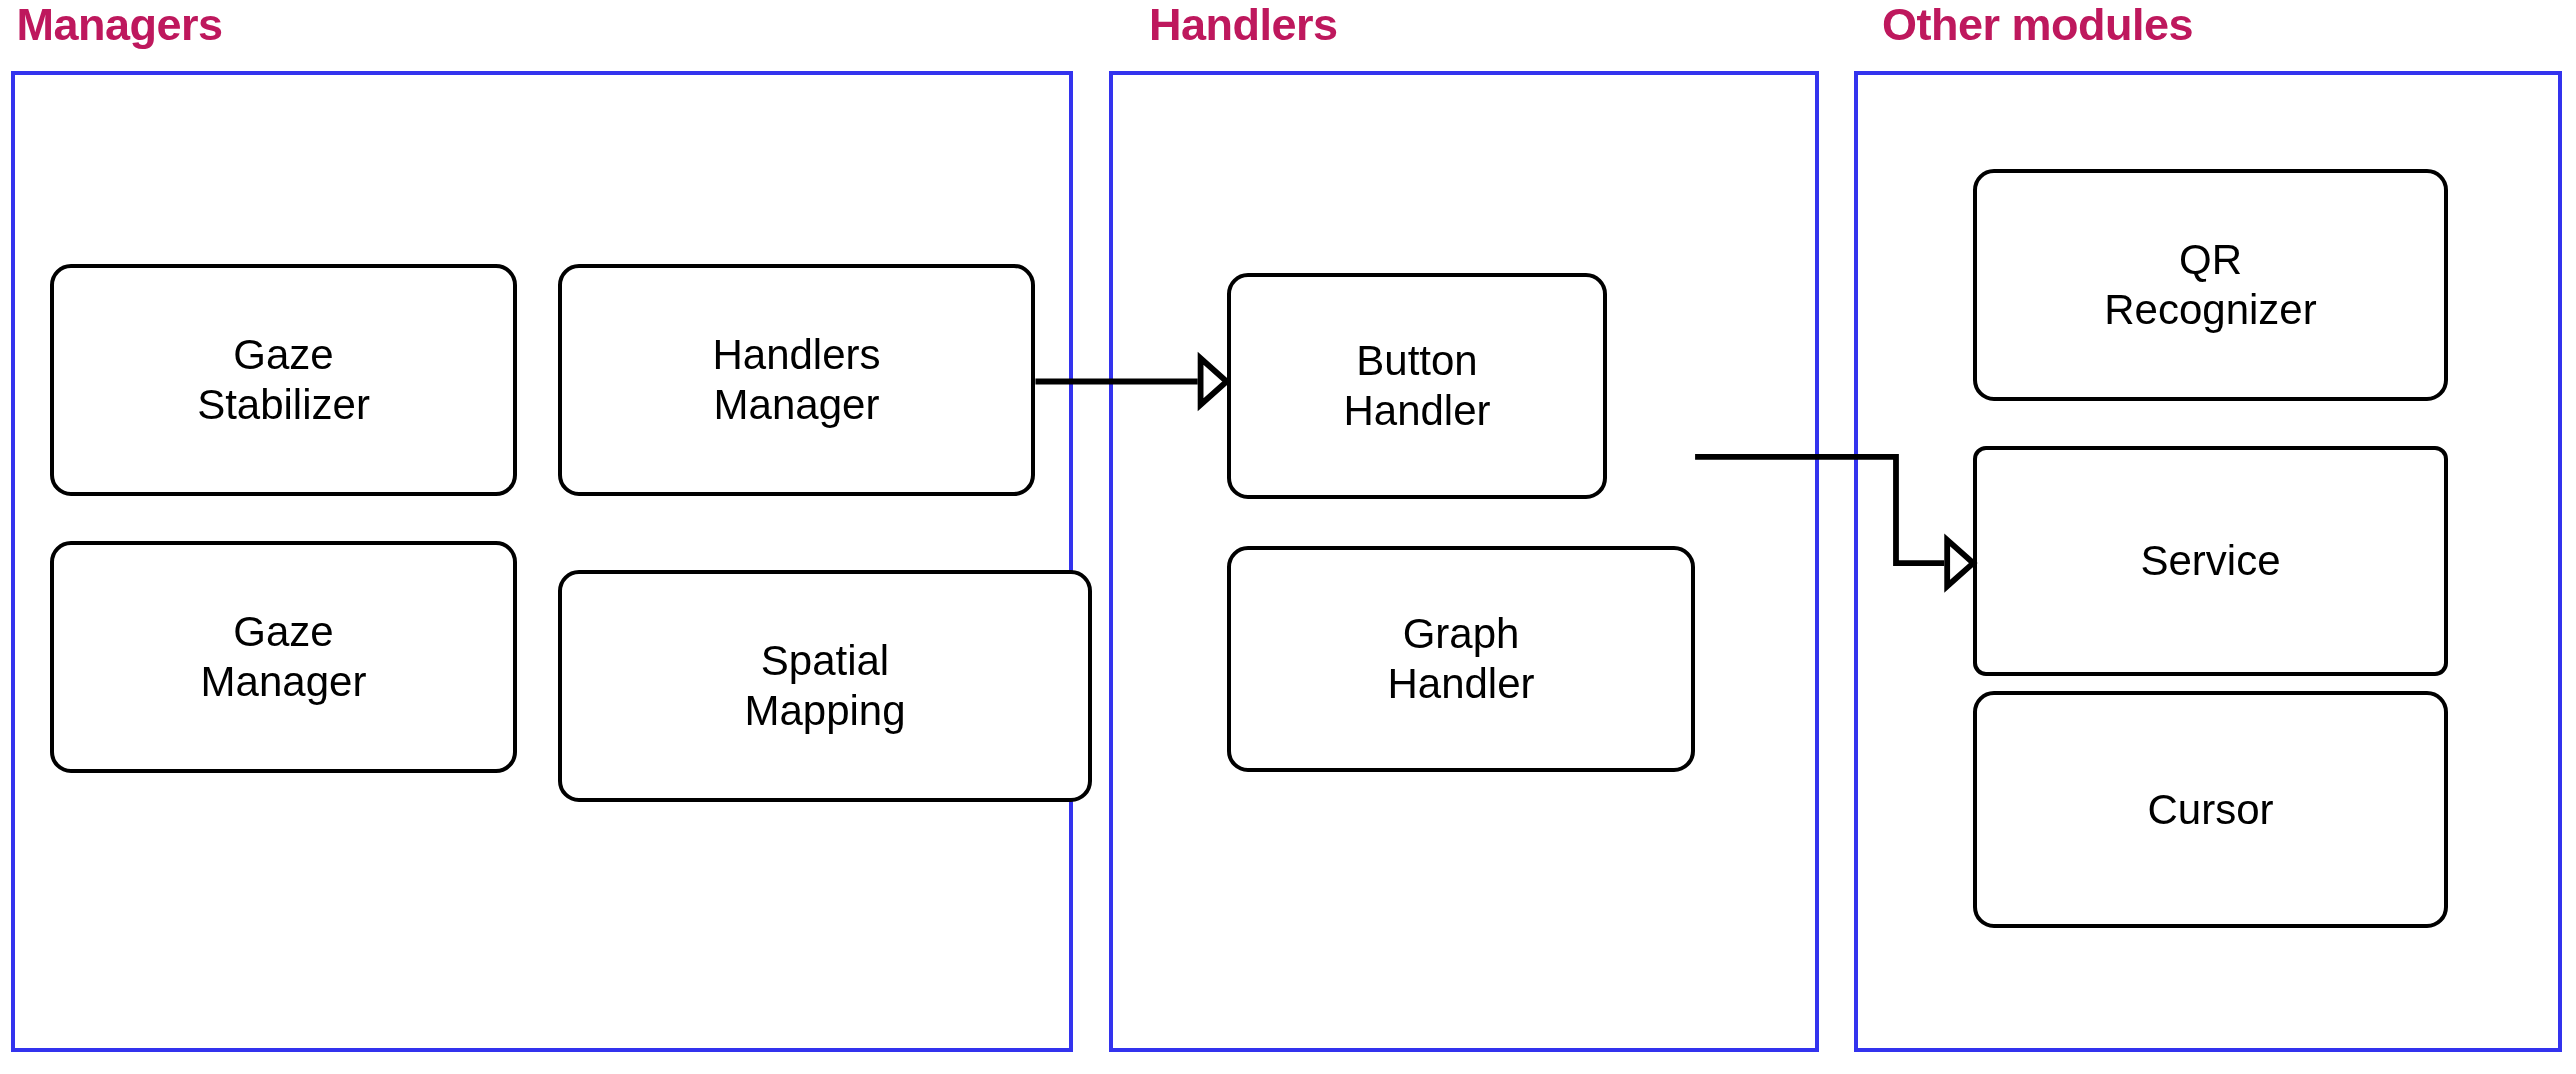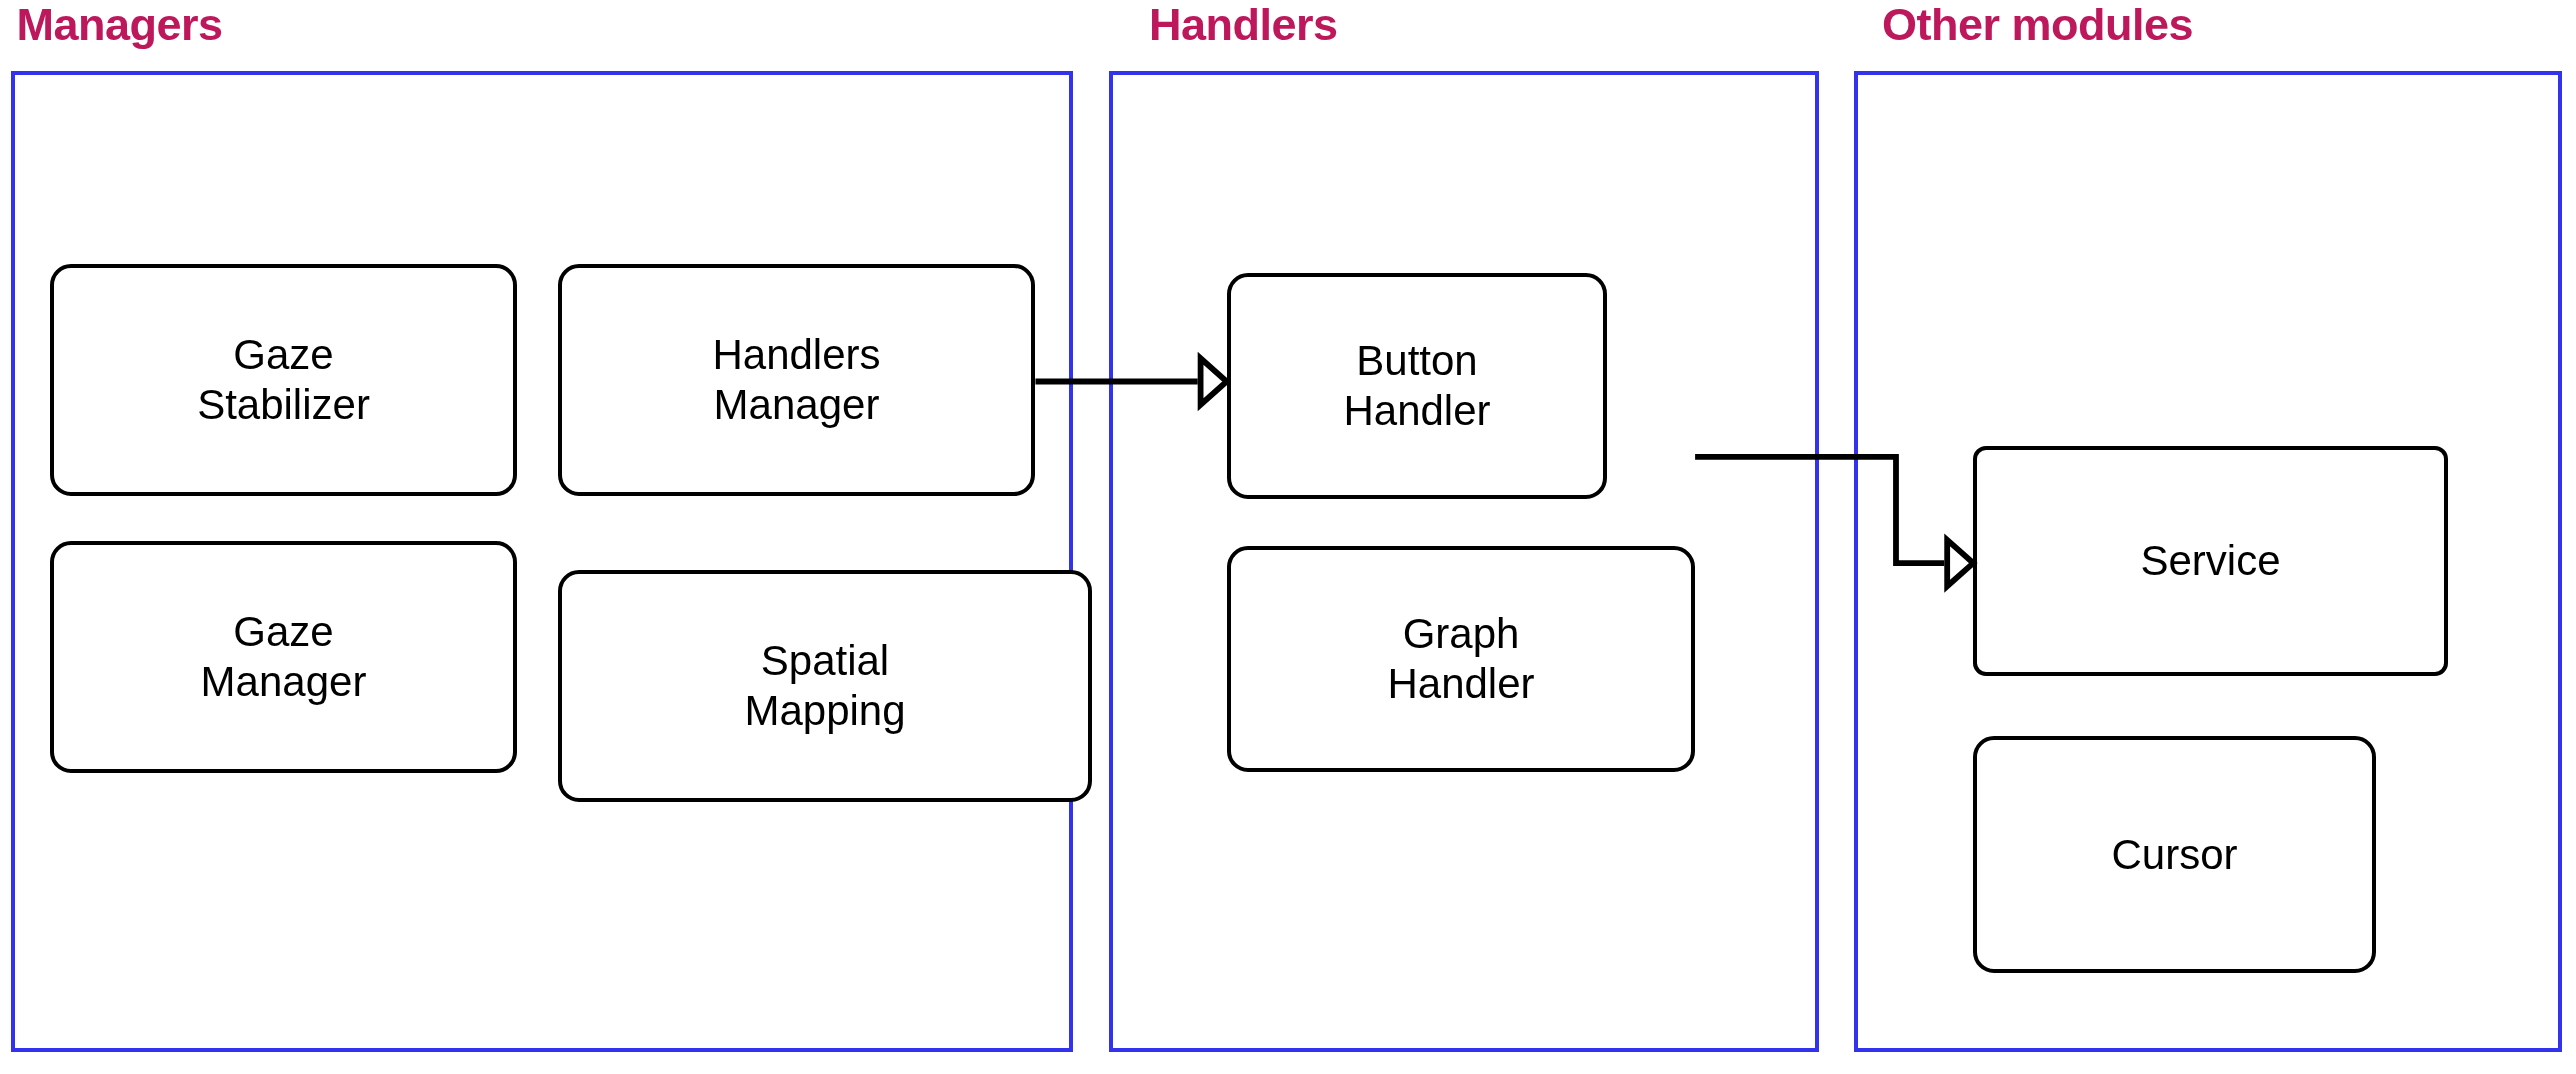--- a/index.html
+++ b/index.html
@@ -117,26 +117,30 @@
   </div>
 
   <div class="node" style="left:1227px; top:546px; width:468px; height:226px;">
     <span class="node-label">Graph
 Handler</span>
   </div>
 
   <div class="panel-title" style="left:1882px; top:1.9px;">Other modules</div>
   <div class="panel" style="left:1854px; top:71px; width:708px; height:981px;"></div>
 
+  <div class="node" style="left:1973px; top:169px; width:475px; height:232px;">
+    <span class="node-label">QR
+Recognizer</span>
+  </div>
 
   <div class="node" style="left:1973px; top:446px; width:475px; height:230px;border-radius:13px;">
     <span class="node-label">Service</span>
   </div>
 
-  <div class="node" style="left:1973px; top:736px; width:403px; height:237px;">
+  <div class="node" style="left:1973px; top:691px; width:475px; height:237px;">
     <span class="node-label">Cursor</span>
   </div>
 
   <svg id="edges" viewBox="0 0 2667 1112">
 
     <g>
       <polyline points="1072,395 1240,395"></polyline>
       <polygon class="arrowhead" points="1243,371 1243,419 1270,395"></polygon>
     </g>
 

